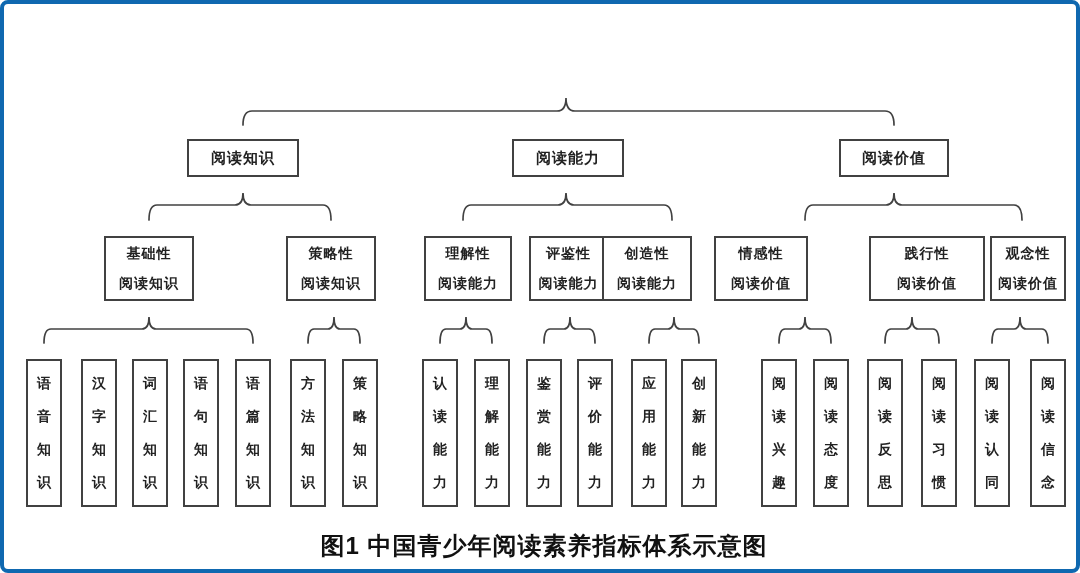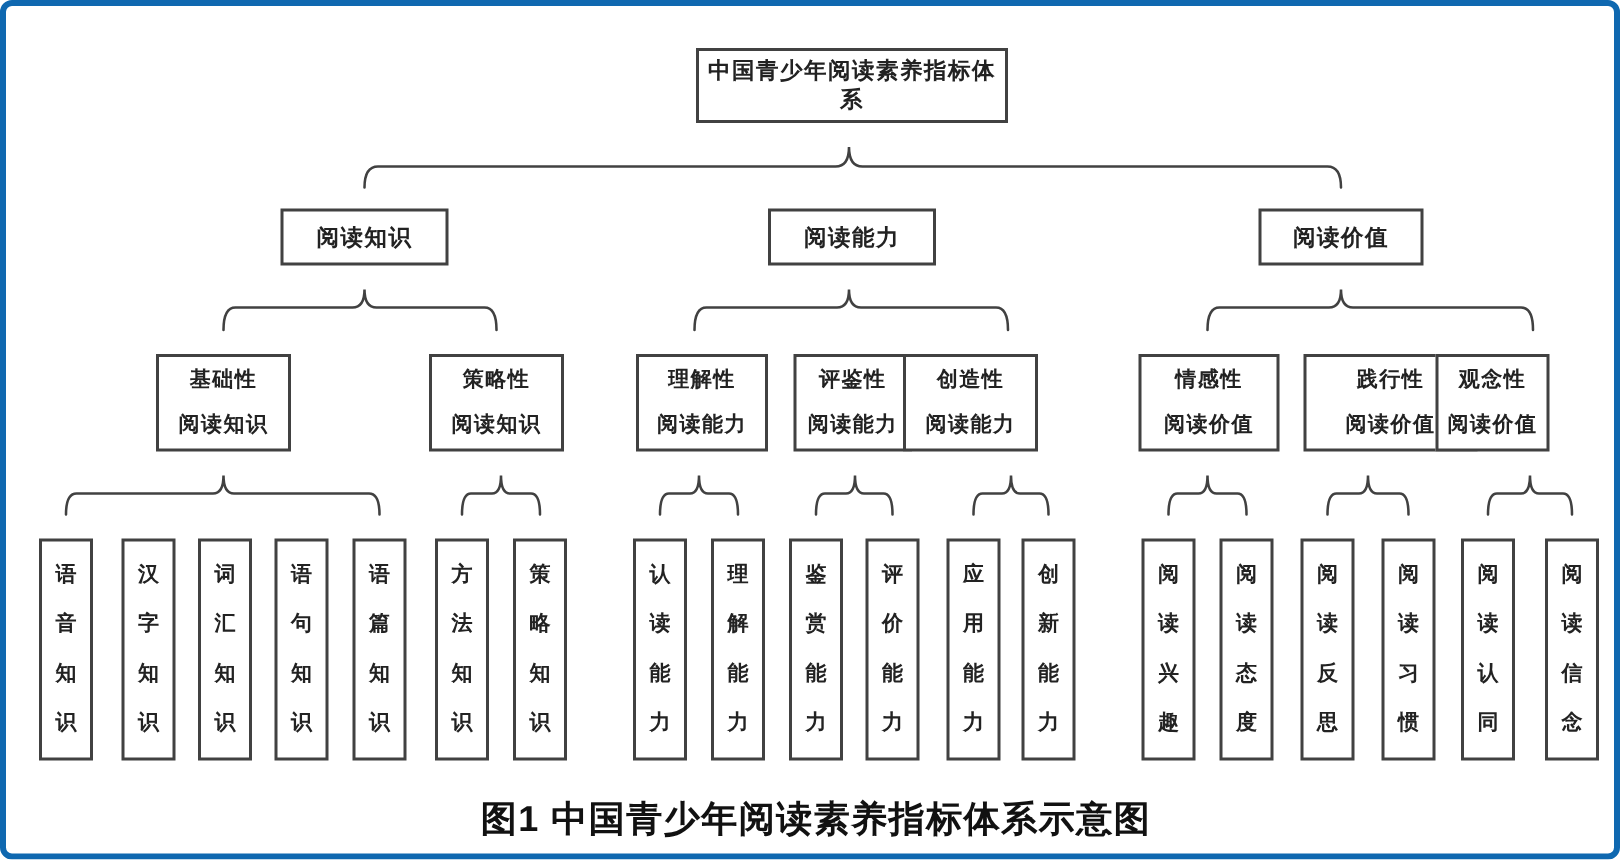--- a/index.html
+++ b/index.html
@@ -52,21 +52,20 @@
     <path d="M 40 339 Q 40 325 47 325 L 138 325 Q 145 325 145 313 Q 145 325 152 325 L 242 325 Q 249 325 249 339"></path>
     <path d="M 304 339 Q 304 325 310 325 L 324 325 Q 330 325 330 313 Q 330 325 336 325 L 350 325 Q 356 325 356 339"></path>
     <path d="M 436 339 Q 436 325 442 325 L 456 325 Q 462 325 462 313 Q 462 325 468 325 L 482 325 Q 488 325 488 339"></path>
     <path d="M 540 339 Q 540 325 546 325 L 560 325 Q 566 325 566 313 Q 566 325 572 325 L 585 325 Q 591 325 591 339"></path>
     <path d="M 645 339 Q 645 325 651 325 L 664 325 Q 670 325 670 313 Q 670 325 676 325 L 689 325 Q 695 325 695 339"></path>
     <path d="M 775 339 Q 775 325 781 325 L 795 325 Q 801 325 801 313 Q 801 325 807 325 L 821 325 Q 827 325 827 339"></path>
     <path d="M 881 339 Q 881 325 887 325 L 902 325 Q 908 325 908 313 Q 908 325 914 325 L 929 325 Q 935 325 935 339"></path>
     <path d="M 988 339 Q 988 325 994 325 L 1010 325 Q 1016 325 1016 313 Q 1016 325 1022 325 L 1038 325 Q 1044 325 1044 339"></path>
   </svg>
 
-  <div class="box top">中国青少年阅读素养指标体系</div>
 
   <div class="box l2" style="left:183px;width:112px">阅读知识</div>
   <div class="box l2" style="left:508px;width:112px">阅读能力</div>
   <div class="box l2" style="left:835px;width:110px">阅读价值</div>
 
   <div class="box l3" style="left:100px;width:90px">
     <div class="l3-line">基础性</div>
     <div class="l3-line">阅读知识</div>
   </div>
   <div class="box l3" style="left:282px;width:90px">
@@ -78,29 +77,29 @@
     <div class="l3-line">阅读能力</div>
   </div>
   <div class="box l3" style="left:525px;width:79px">
     <div class="l3-line">评鉴性</div>
     <div class="l3-line">阅读能力</div>
   </div>
   <div class="box l3" style="left:598px;width:90px">
     <div class="l3-line">创造性</div>
     <div class="l3-line">阅读能力</div>
   </div>
-  <div class="box l3" style="left:755px;width:94px">
+  <div class="box l3" style="left:710px;width:94px">
     <div class="l3-line">情感性</div>
     <div class="l3-line">阅读价值</div>
   </div>
   <div class="box l3" style="left:865px;width:116px">
     <div class="l3-line">践行性</div>
     <div class="l3-line">阅读价值</div>
   </div>
-  <div class="box l3" style="left:953px;width:76px">
+  <div class="box l3" style="left:986px;width:76px">
     <div class="l3-line">观念性</div>
     <div class="l3-line">阅读价值</div>
   </div>
 
   <div class="box l4" style="left:22px">
       <span class="vchar">语</span>
       <span class="vchar">音</span>
       <span class="vchar">知</span>
       <span class="vchar">识</span>
     </div>

